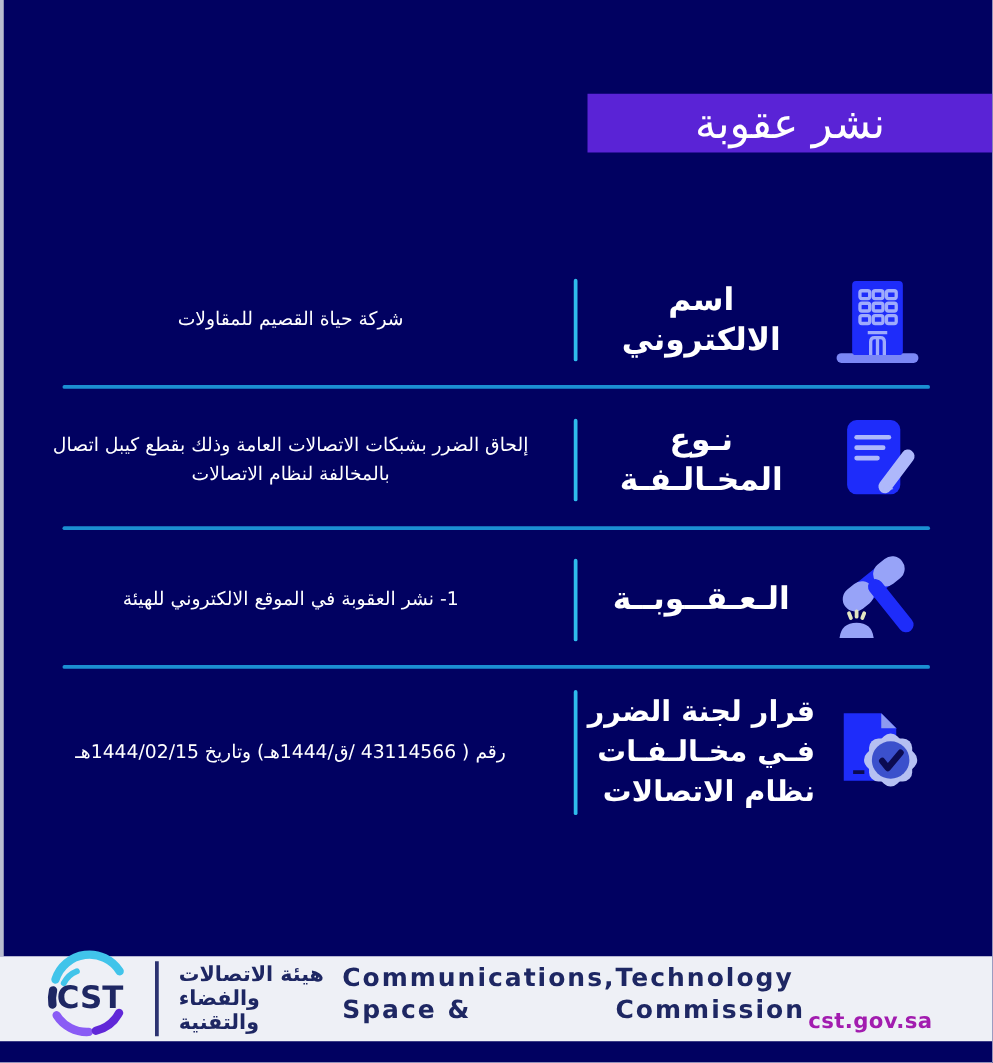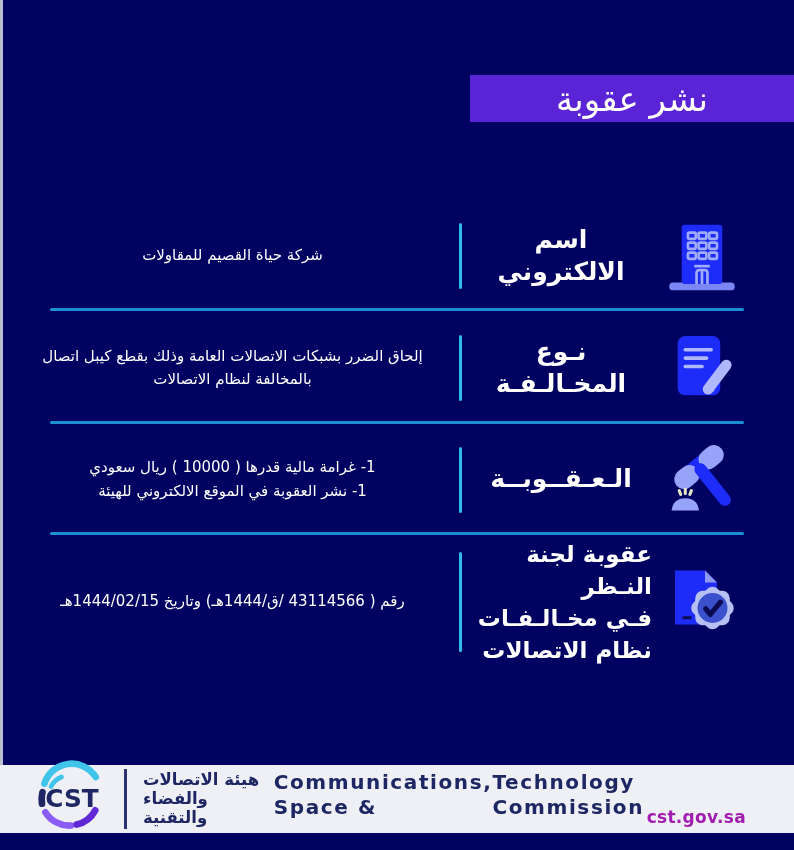--- a/index.html
+++ b/index.html
@@ -110,21 +110,20 @@
         <g stroke="#e3e6c2" stroke-width="2" stroke-linecap="round">
           <line x1="10" y1="32" x2="11" y2="34.5"></line>
           <line x1="14" y1="31" x2="14" y2="33.8"></line>
           <line x1="18" y1="32" x2="17" y2="34.5"></line>
         </g>
       </svg>
     </div>
     <div class="label-box">الـعـقــوبــة</div>
     <div class="vline"></div>
     <div class="content-box">
-      <div class="content-text">1- غرامة مالية قدرها ( 10000 ) ريال سعودي</div>
       <div class="content-text">1-   نشر العقوبة في الموقع الالكتروني للهيئة</div>
     </div>
   </div>
 
   <div class="divider div3"></div>
 
   <div class="row row4">
     <div class="icon-box">
       <svg viewBox="0 0 52 52" width="78" height="78">
         <path d="M8 5 h20 l8 8 v28 h-28 z" fill="#1e2cfa"></path>
@@ -132,21 +131,21 @@
         <line x1="13" y1="36.5" x2="19" y2="36.5" stroke="#0b0b52" stroke-width="2"></line>
         <g transform="translate(33 30)">
           <rect x="-11.5" y="-11.5" width="23" height="23" rx="5" fill="#b6c0f2"></rect>
           <rect x="-11.5" y="-11.5" width="23" height="23" rx="5" fill="#b6c0f2" transform="rotate(45)"></rect>
           <circle r="10" fill="#3b50cc"></circle>
           <path d="M-4.5 0.5 l3 3.8 l6.8-8.2" stroke="#0b0b52" stroke-width="3.4" fill="none" stroke-linecap="round" stroke-linejoin="round"></path>
         </g>
       </svg>
     </div>
     <div class="label-box">
-      <div>عقوبة لجنة النـظر</div>
+      <div>قرار لجنة الضرر</div>
       <div>فـي مخـالـفـات</div>
       <div>نظام الاتصالات</div>
     </div>
     <div class="vline"></div>
     <div class="content-box">
       <div class="content-text">رقم (  43114566 /ق/1444هـ) وتاريخ 1444/02/15هـ</div>
     </div>
   </div>
 
   <div class="footer">

